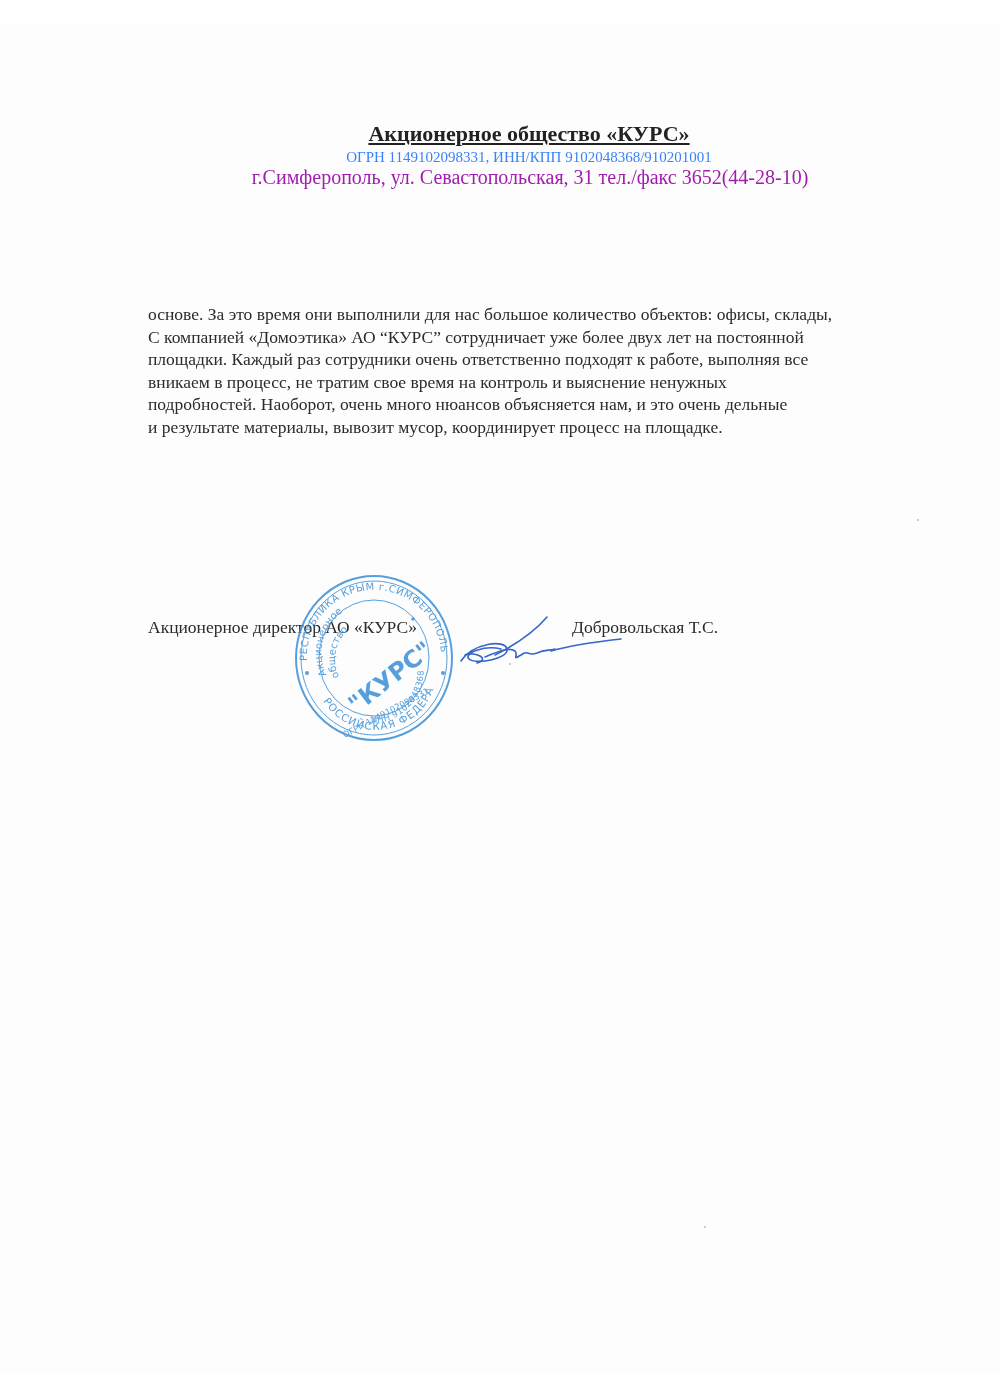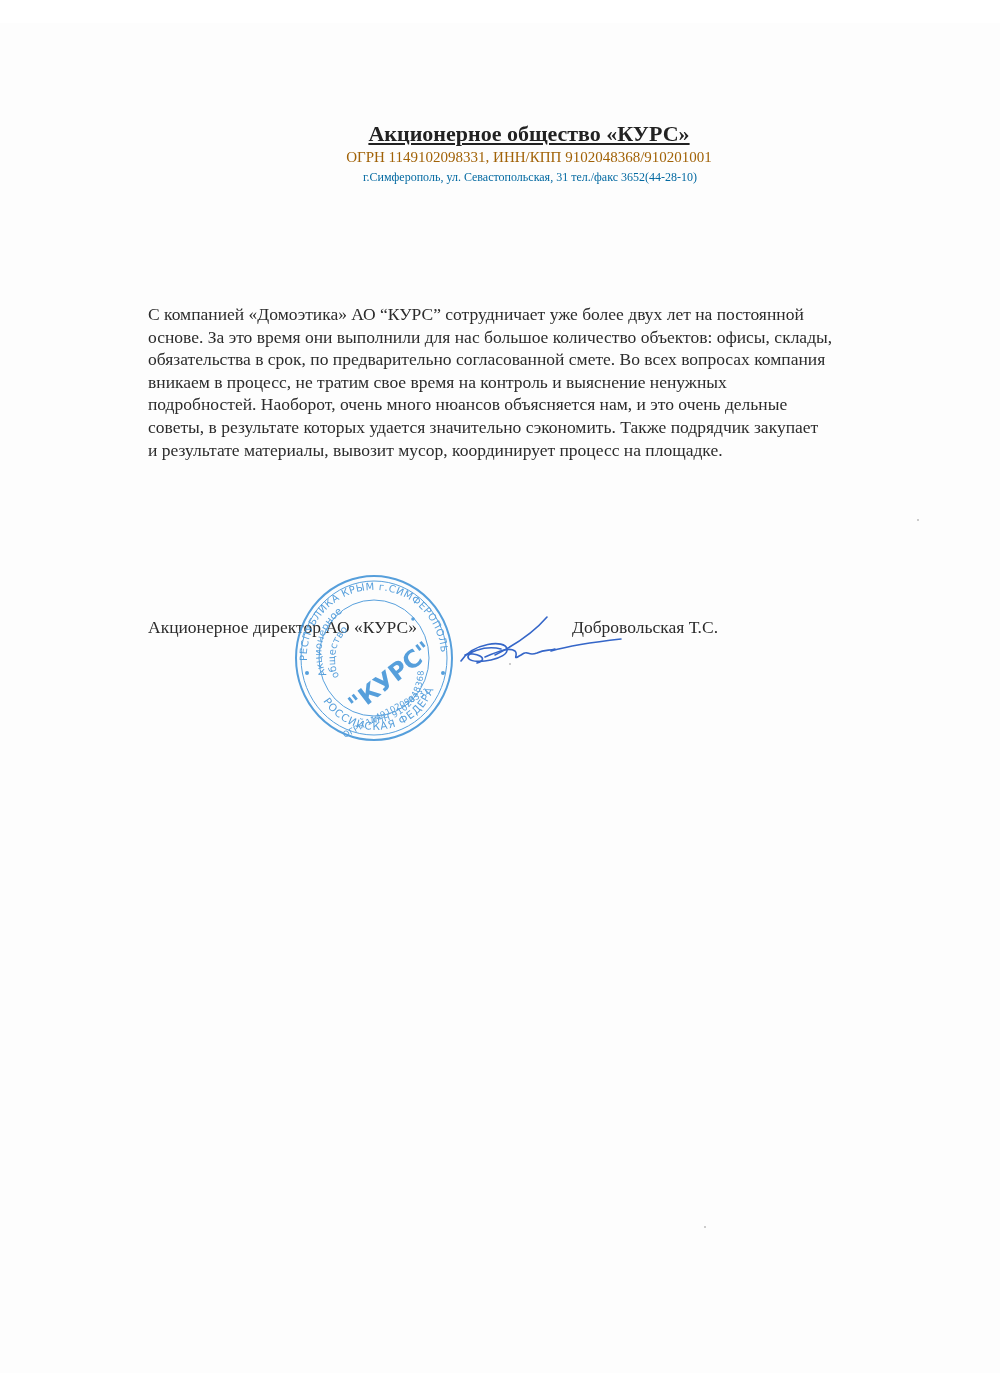--- a/index.html
+++ b/index.html
@@ -2,22 +2,22 @@
 <html><head>
   <meta charset="utf-8">
   <style>
     html, body { margin: 0; padding: 0; background: #ffffff; }
     body { width: 1000px; height: 1373px; position: relative; overflow: hidden;
            font-family: "Liberation Serif", "DejaVu Serif", serif; color: #2a2a2a; }
     .page { position: absolute; left: 0; top: 0; width: 1000px; height: 1373px; background: #fdfdfd; margin-top: 23px; }
     .header { position: absolute; left: 0; top: 98px; width: 1000px; text-align: center; }
     .org-title { font-size: 22px; font-weight: bold; text-decoration: underline;
                  text-underline-offset: 2px; color: #222; margin-left: 58px; line-height: 26px; }
-    .org-reqs { font-size: 15px; color: #a16207; margin-left: 58px; line-height: 20px; font-family: Liberation Serif, serif; }
-    .org-addr { font-size: 12px; color: #0369a1; margin-left: 60px; line-height: 20px; }
+    .org-reqs { font-size: 15px; color: #3b82f6; margin-left: 58px; line-height: 20px; font-family: Liberation Serif, serif; }
+    .org-addr { font-size: 20px; color: #a21caf; margin-left: 60px; line-height: 20px; }
     .body-text { position: absolute; left: 148px; top: 280px; width: 790px; font-size: 17.5px;
                  line-height: 22.6px; color: #2b2b2b; }
     .body-text .line { white-space: nowrap; display: block; }
     .sign-row { position: absolute; left: 148px; top: 594px; width: 700px; font-size: 17.5px; color: #2b2b2b; }
     .position { position: absolute; left: 0; top: 0; white-space: nowrap; }
     .signer { position: absolute; left: 424px; top: 0; white-space: nowrap; }
     .stamp { position: absolute; left: 293px; top: 550px; width: 162px; height: 170px; }
     .signature { position: absolute; left: 455px; top: 588px; width: 170px; height: 70px; }
     .dust { position: absolute; width: 2px; height: 2px; background: #bbb; border-radius: 1px; }
   </style>
@@ -26,26 +26,25 @@
 
 <div class="page">
 
   <div class="header">
     <div class="org-title">Акционерное общество «КУРС»</div>
     <div class="org-reqs">ОГРН 1149102098331, ИНН/КПП 9102048368/910201001</div>
     <div class="org-addr">г.Симферополь, ул. Севастопольская, 31 тел./факс 3652(44-28-10)</div>
   </div>
 
   <div class="body-text">
+    <span class="line">основе. За это время они выполнили для нас большое количество объектов: офисы, склады,</span>
     <span class="line">С компанией «Домоэтика» АО “КУРС” сотрудничает уже более двух лет на постоянной</span>
-    <span class="line">основе. За это время они выполнили для нас большое количество объектов: офисы, склады,</span>
-    <span class="line">обязательства в срок, по предварительно согласованной смете. Во всех вопросах компания</span>
+    <span class="line">площадки. Каждый раз сотрудники очень ответственно подходят к работе, выполняя все</span>
     <span class="line">вникаем в процесс, не тратим свое время на контроль и выяснение ненужных</span>
     <span class="line">подробностей. Наоборот, очень много нюансов объясняется нам, и это очень дельные</span>
-    <span class="line">советы, в результате которых удается значительно сэкономить. Также подрядчик закупает</span>
     <span class="line">и результате материалы, вывозит мусор, координирует процесс на площадке.</span>
   </div>
 
   <div class="sign-row">
     <span class="position">Акционерное директор АО «КУРС»</span>
     <span class="signer">Добровольская Т.С.</span>
   </div>
 
   <svg class="stamp" viewBox="0 0 162 170" style="opacity:0.85">
     <defs>

